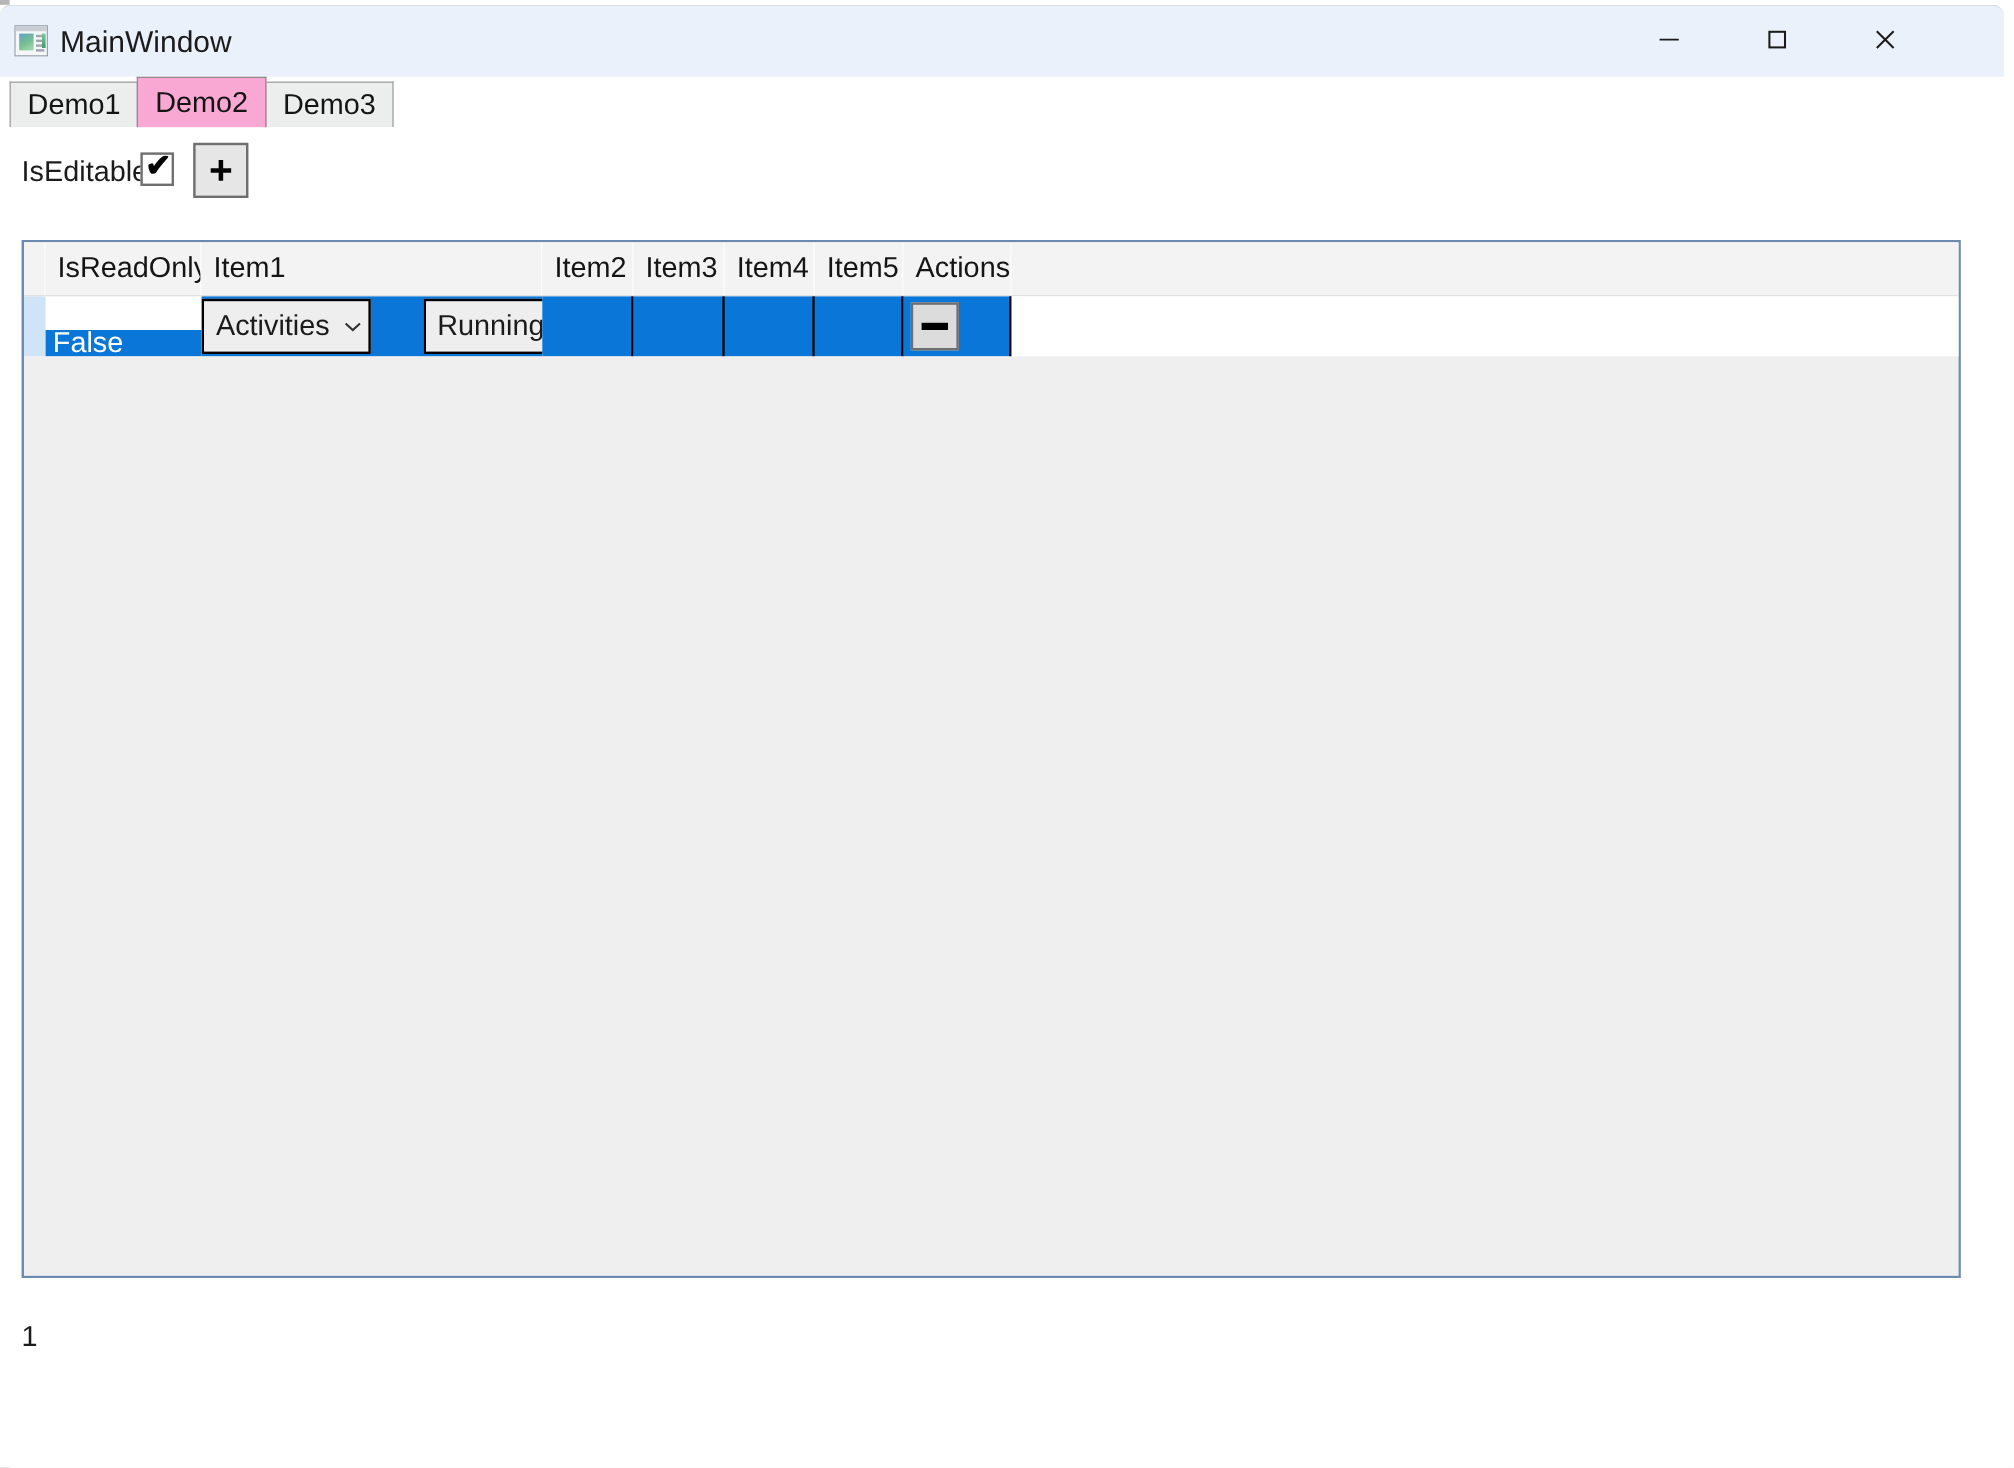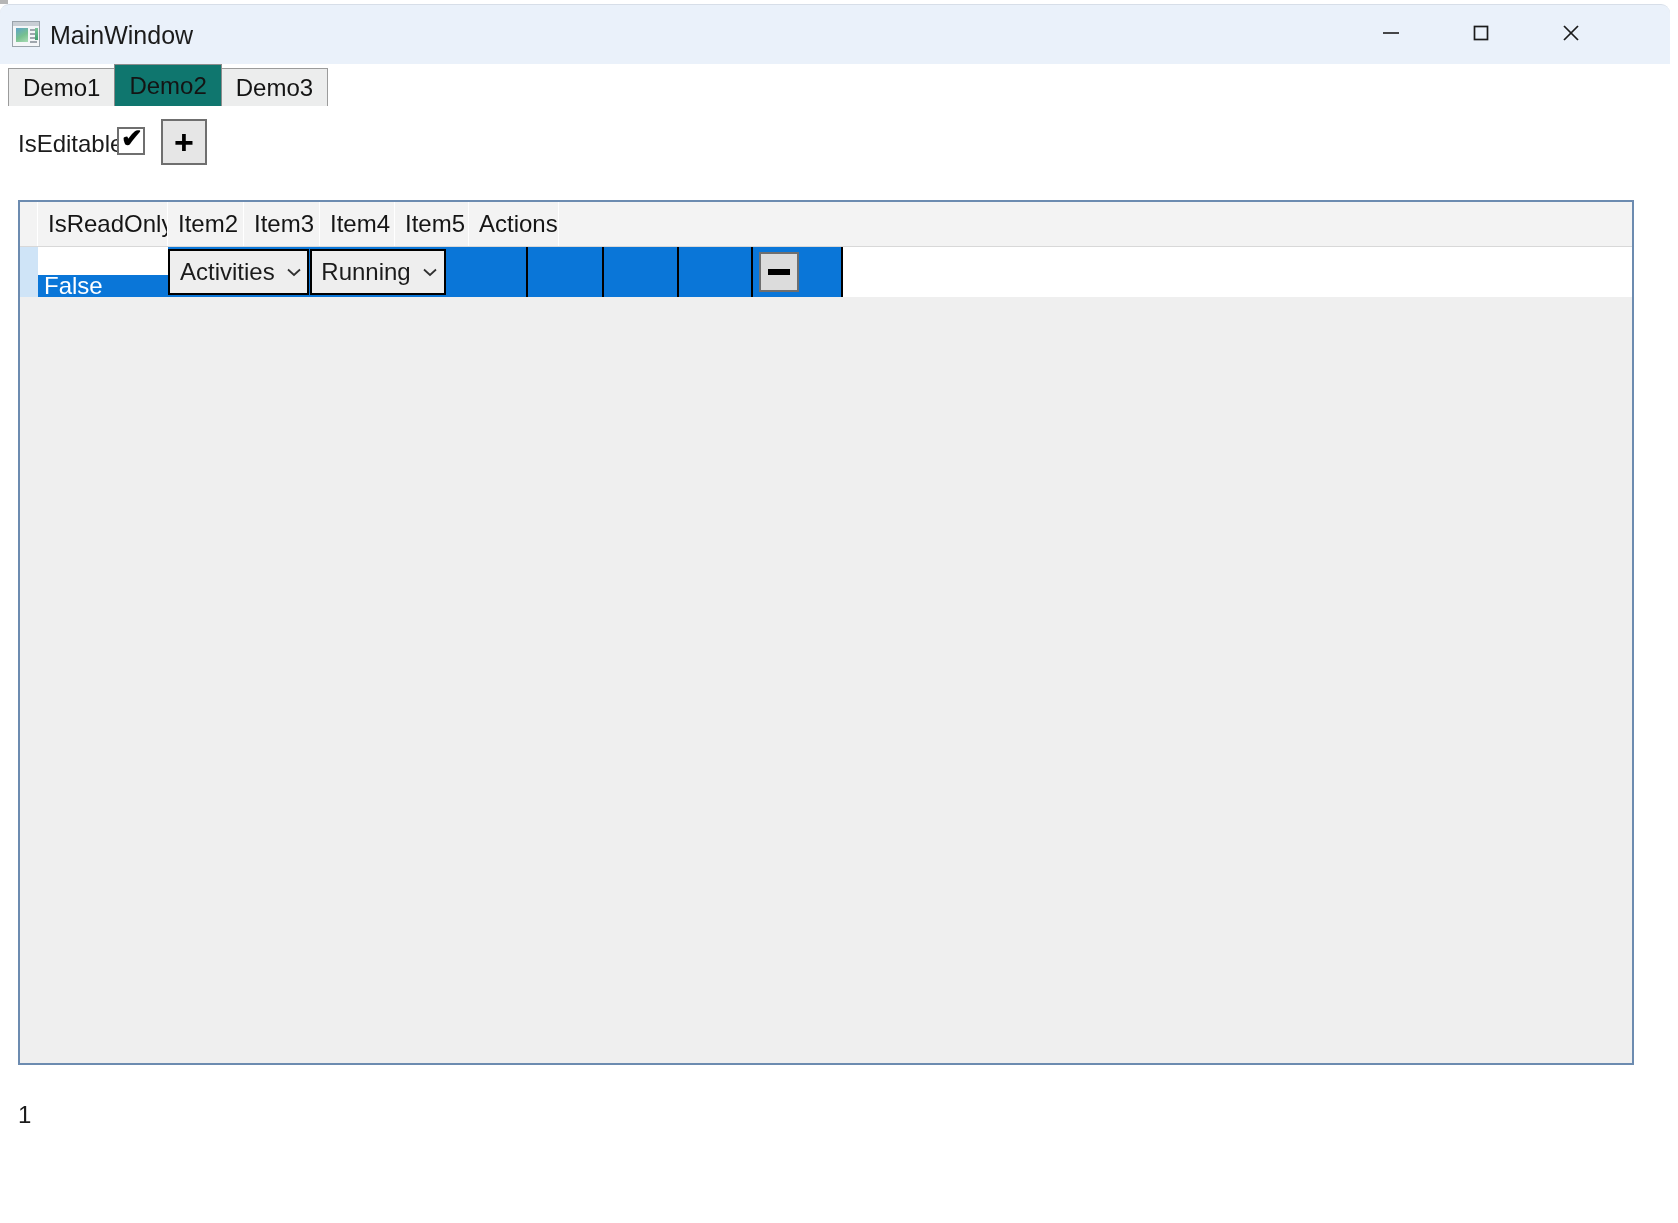--- a/index.html
+++ b/index.html
@@ -125,21 +125,21 @@
     color: #141414;
     background: #eceded;
     border: 1px solid #9b9b9b;
     border-bottom: none;
     box-sizing: border-box;
     margin-right: -1px;
     white-space: nowrap;
     margin-top: 24px;
   }
   .tab.active {
-    background: #0f766e;
+    background: #f9a8d4;
     height: 42px;
     z-index: 3;
     border-color: #8c8c8c;
     justify-content: center;
   }
 
   
   .content {
     position: absolute;
     left: 0; top: 102px;
@@ -261,20 +261,21 @@
     margin-top: 28px;
   }
   .rcell.filler {
     flex: 1 1 auto;
     background: #ffffff;
     border-right: none;
   }
   .rcell.item1 {
     padding: 0;
     border-right: none;
+    gap: 43px;
   }
 
   .combo {
     height: 46px;
     background: #eeeeee;
     border: 2px solid #000000;
     box-sizing: border-box;
     display: flex;
     align-items: center;
     justify-content: space-between;
@@ -392,20 +393,21 @@
       <div class="plus-btn">
         <span class="glyph">+</span>
       </div>
     </div>
 
     <div class="grid">
 
       <div class="grid-headerrow">
         <div class="hcell gutter"></div>
         <div class="hcell" style="width:130px;flex:0 0 130px">IsReadOnly</div>
+        <div class="hcell" style="width:284px;flex:0 0 284px">Item1</div>
         <div class="hcell" style="width:76px;flex:0 0 76px">Item2</div>
         <div class="hcell" style="width:76px;flex:0 0 76px">Item3</div>
         <div class="hcell" style="width:75px;flex:0 0 75px">Item4</div>
         <div class="hcell" style="width:74px;flex:0 0 74px">Item5</div>
         <div class="hcell" style="width:90px;flex:0 0 90px">Actions</div>
         <div class="hcell filler"></div>
       </div>
 
       <div class="grid-row">
         <div class="rcell gutter"></div>

